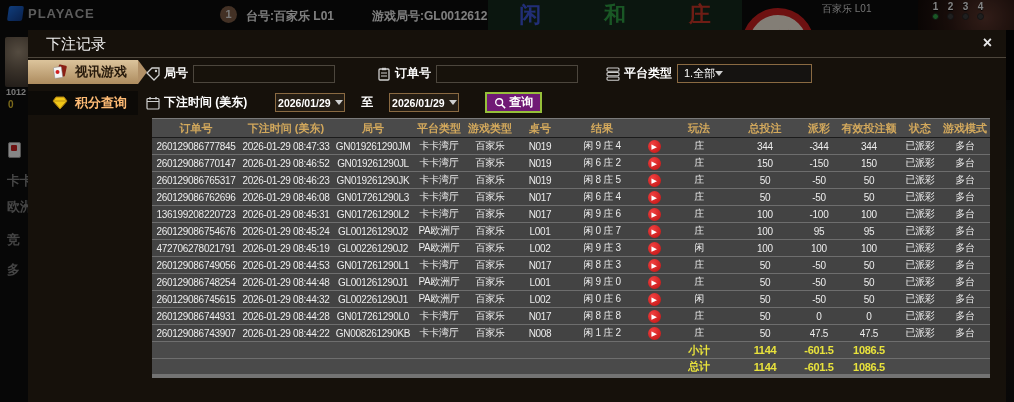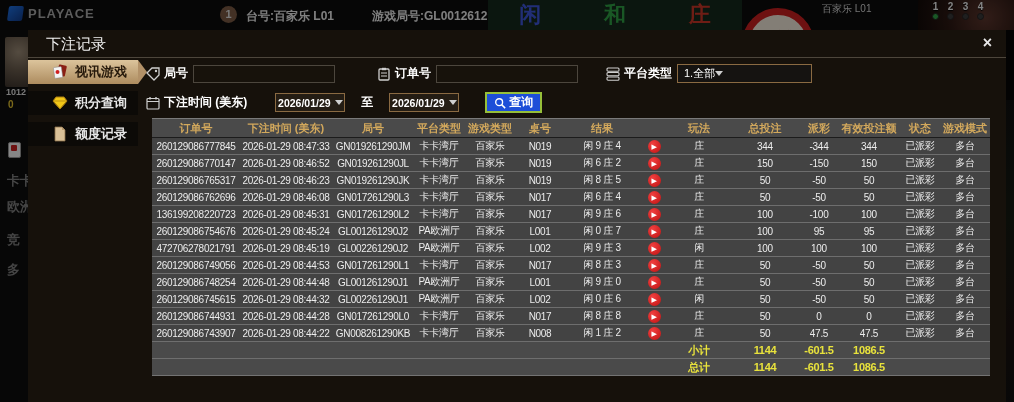--- a/index.html
+++ b/index.html
@@ -54,21 +54,21 @@
   .modal { position:absolute; left:28px; top:30px; width:978px; height:372px; background:#16110b; z-index:3; }
   .modal-titlebar { position:relative; height:28px; border-bottom:1px solid #4d463c; }
   .modal-title { position:absolute; left:18px; top:5px; color:#f2f2f2; font-size:15px; }
   .modal-close { position:absolute; right:14px; top:4px; color:#e8e8e8; font-size:16px; font-weight:bold; cursor:pointer; }
 
   
   .side { position:absolute; left:0; top:30px; width:110px; }
   .side-item { position:relative; height:24px; margin-bottom:7px; display:flex; align-items:center; gap:7px;
                padding-left:24px; background:#0c0a07; color:#cdb astra; }
   .side-item { color:#cdb astra; }
-  .side-label { font-size:13px; font-weight:bold; color:#e5e5e5; white-space:nowrap; }
+  .side-label { font-size:13px; font-weight:bold; color:#fdba74; white-space:nowrap; }
   .side-item.active { background:linear-gradient(#dcc49c,#ad8c5f); }
   .side-item.active .side-label { color:#26190b; }
   .side-item.active::after { content:""; position:absolute; right:-9px; top:50%; margin-top:-12px;
                border-top:12px solid transparent; border-bottom:12px solid transparent; border-left:9px solid #b29168; }
   .side-icon { width:16px; height:16px; flex:none; }
 
   
   .filters { position:absolute; left:118px; top:30px; right:12px; }
   .f-row { position:absolute; left:0; display:flex; align-items:center; }
   .f-row1 { top:4px; }
@@ -79,32 +79,32 @@
              color:#ddd; font-size:11px; padding:0 4px; outline:none; }
   .gap1 { width:42px; } .gap2 { width:28px; }
   .f-select { width:135px; height:19px; margin-left:5px; background:#151311; border:1px solid #8a6a42;
               color:#fff; font-size:11px; display:flex; align-items:center; justify-content:flex-start;
               padding:0 6px; cursor:pointer; }
   .caret { width:0; height:0; border-left:4px solid transparent; border-right:4px solid transparent; border-top:5px solid #cfcfcf; }
   .datebox { width:70px; height:19px; background:#241d14; border:1px solid #8a6a42; color:#fff; font-size:10.5px;
              font-weight:bold; display:flex; align-items:center; justify-content:center; gap:4px; cursor:pointer; }
   .to-label { color:#fff; font-size:12px; font-weight:bold; margin:0 16px; }
   .db1 { margin-left:28px; }
-  .search-btn { margin-left:26px; height:21px; padding:0 7px; background:#1d4ed8; border:2px solid #96bf3a;
+  .search-btn { margin-left:26px; height:21px; padding:0 7px; background:#701a75; border:2px solid #96bf3a;
                 color:#fff; font-size:12px; font-weight:bold; display:flex; align-items:center; gap:3px; cursor:pointer; }
   .search-btn svg { width:12px; height:12px; }
 
   
   .bet-table { position:absolute; left:124px; top:88px; width:838px; border-collapse:collapse; table-layout:fixed; }
   .bet-table th { background:#4a4a4a; color:#d2a85c; font-size:11px; font-weight:bold; height:19px;
                   border-top:1px solid #7a7a7a; border-bottom:1px solid #1c1c1c; white-space:nowrap; overflow:hidden; }
   .bet-table td { background:#434343; color:#ececec; font-size:10px; height:17px; text-align:center;
                   border-top:1px solid #6e6e6e; white-space:nowrap; overflow:hidden; letter-spacing:-0.3px; }
   .bet-table tr.sumrow td { background:#4a4a4a; color:#e8e23c; font-weight:bold; font-size:11px; height:17px; }
-  .bet-table tr:last-child td { border-bottom:1px solid #737373;margin-top:16px; }
+  .bet-table tr:last-child td { border-bottom:4px solid #737373;margin-top:16px; }
   .pay-neg { color:#45d835; } .pay-pos { color:#b5362a; } .pay-zero { color:#ececec; }
   .status-green { color:#3ecf3e; }
   .playbtn { display:inline-block; width:13px; height:13px; border-radius:50%;
              background:radial-gradient(circle at 35% 30%, #f04040, #c01212); color:#fff; font-size:7px;
              line-height:13px; text-align:center; vertical-align:middle; cursor:pointer; }
 </style>
 </head>
 <body>
 
 <div class="stage">
@@ -174,27 +174,20 @@
           <circle cx="5.5" cy="8" r="2" fill="#d02020"></circle>
         </svg>
         <span class="side-label">视讯游戏</span>
       </div>
       <div class="side-item">
         <svg class="side-icon" viewBox="0 0 16 16">
           <polygon points="4,2 12,2 15,6 8,14 1,6" fill="#f2c718" stroke="#a87d10" stroke-width="1"></polygon>
           <polyline points="1,6 15,6 8,14 1,6" fill="none" stroke="#a87d10" stroke-width="0.7"></polyline>
         </svg>
         <span class="side-label">积分查询</span>
-      </div>
-      <div class="side-item">
-        <svg class="side-icon" viewBox="0 0 16 16">
-          <path d="M3,1 h7 l3,3 v11 h-10 z" fill="#d9c097" stroke="#8a6f4a" stroke-width="0.8"></path>
-          <path d="M10,1 v3 h3 z" fill="#b89a6e"></path>
-        </svg>
-        <span class="side-label">额度记录</span>
       </div>
     </div>
 
     <div class="filters">
       <div class="f-row f-row1">
         <svg class="f-ico" viewBox="0 0 14 14">
           <path d="M1,6 L6,1 H13 V8 L8,13 Z" fill="none" stroke="#cfcfcf" stroke-width="1.3"></path>
           <circle cx="10" cy="4" r="1.2" fill="#cfcfcf"></circle>
         </svg>
         <span class="f-label">局号</span>

